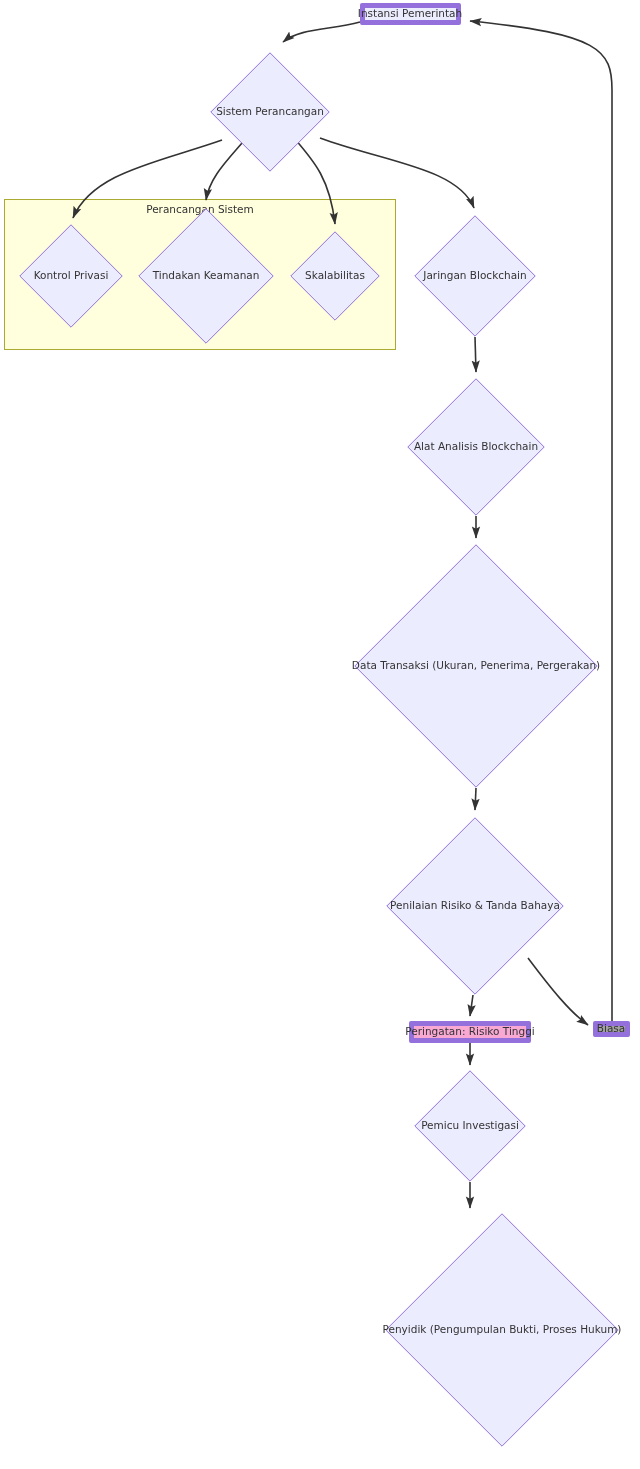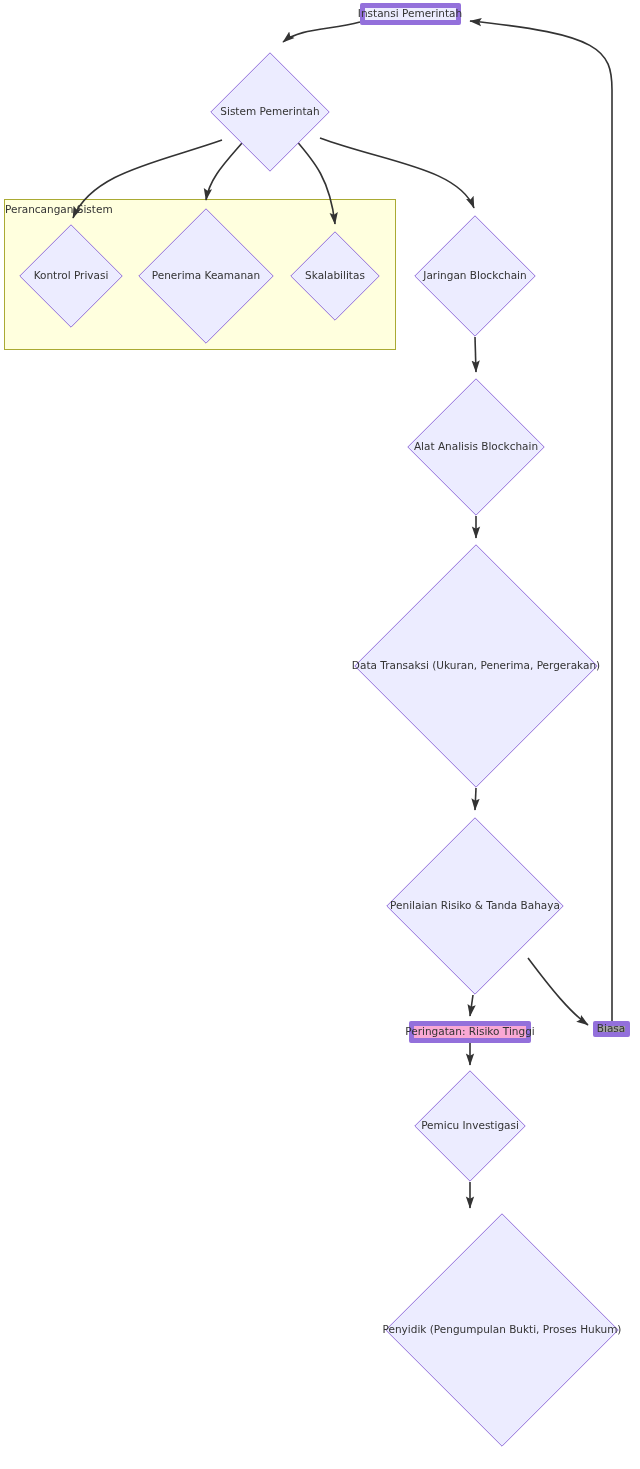--- a/index.html
+++ b/index.html
@@ -27,20 +27,21 @@
   }
   .subgraph {
     position: absolute;
     background: #ffffde;
     border: 1px solid #aaaa33;
     box-sizing: border-box;
   }
   .subgraph-label {
     position: absolute;
     width: 100%;
+    text-align: center;
     font-size: 10.5px;
     color: #333333;
     top: 3px;
     left: 0;
   }
   .node {
     position: absolute;
     display: flex;
     align-items: center;
     justify-content: center;
@@ -121,33 +122,33 @@
   </svg>
 
   <div id="node-layer">
       <div class="rect-node" style="left: 359.5px; top: 3px; width: 101px; height: 22px; background: rgb(236, 236, 255); border-color: rgb(147, 112, 219);">
         <span class="node-label">Instansi Pemerintah</span>
       </div>
       <div class="node" style="left: 210px; top: 52px; width: 120px; height: 120px;">
         <svg class="diamond-shape" viewBox="0 0 120 120">
           <polygon points="60,0.8 119.2,60 60,119.2 0.8,60" fill="#ececff" stroke="#9370db" stroke-width="1"></polygon>
         </svg>
-        <span class="node-label">Sistem Pemerintah</span>
+        <span class="node-label">Sistem Perancangan</span>
       </div>
       <div class="node" style="left: 19px; top: 224px; width: 104px; height: 104px;">
         <svg class="diamond-shape" viewBox="0 0 104 104">
           <polygon points="52,0.8 103.2,52 52,103.2 0.8,52" fill="#ececff" stroke="#9370db" stroke-width="1"></polygon>
         </svg>
         <span class="node-label">Kontrol Privasi</span>
       </div>
       <div class="node" style="left: 138px; top: 208px; width: 136px; height: 136px;">
         <svg class="diamond-shape" viewBox="0 0 136 136">
           <polygon points="68,0.8 135.2,68 68,135.2 0.8,68" fill="#ececff" stroke="#9370db" stroke-width="1"></polygon>
         </svg>
-        <span class="node-label">Penerima Keamanan</span>
+        <span class="node-label">Tindakan Keamanan</span>
       </div>
       <div class="node" style="left: 290px; top: 231px; width: 90px; height: 90px;">
         <svg class="diamond-shape" viewBox="0 0 90 90">
           <polygon points="45,0.8 89.2,45 45,89.2 0.8,45" fill="#ececff" stroke="#9370db" stroke-width="1"></polygon>
         </svg>
         <span class="node-label">Skalabilitas</span>
       </div>
       <div class="node" style="left: 414px; top: 215px; width: 122px; height: 122px;">
         <svg class="diamond-shape" viewBox="0 0 122 122">
           <polygon points="61,0.8 121.2,61 61,121.2 0.8,61" fill="#ececff" stroke="#9370db" stroke-width="1"></polygon>

